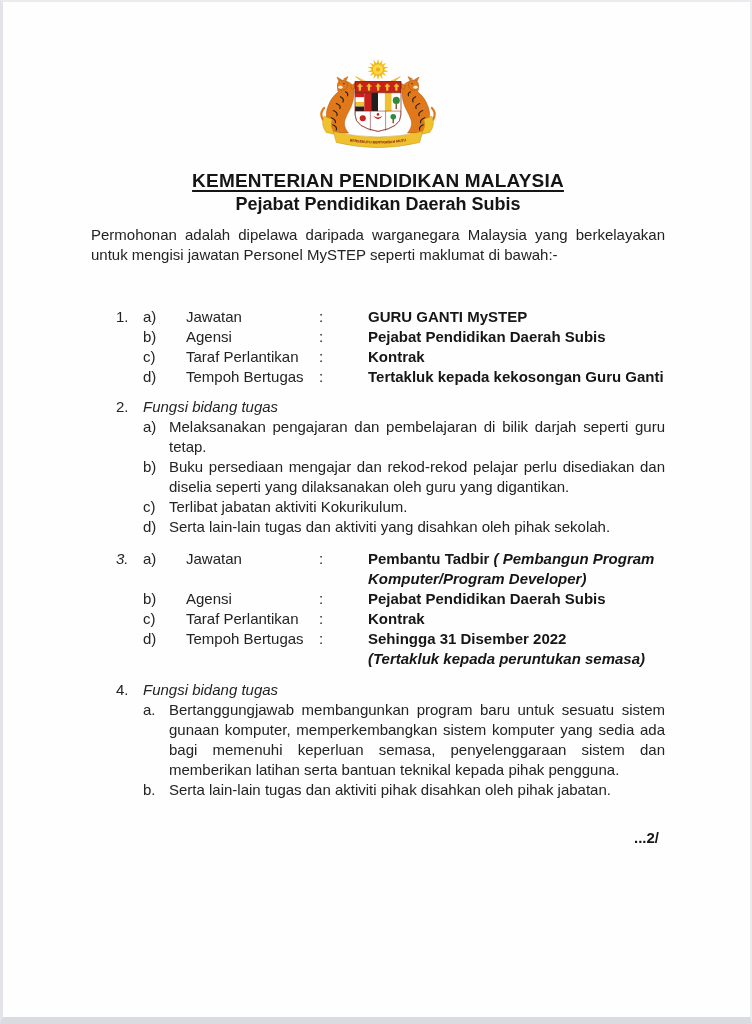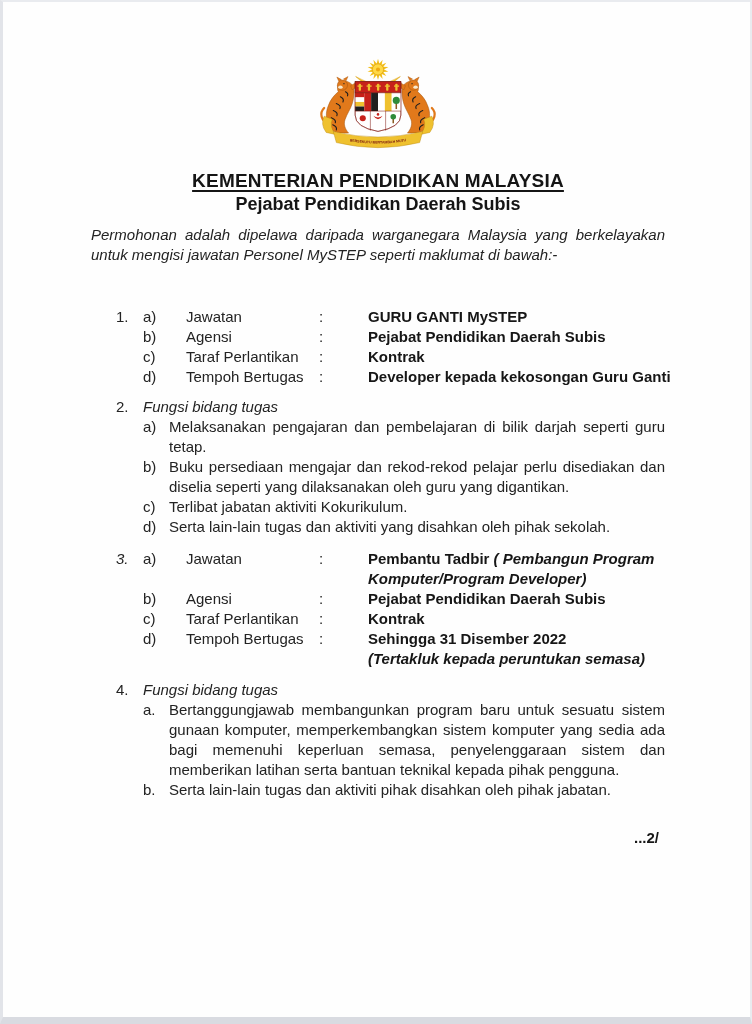--- a/index.html
+++ b/index.html
@@ -15,21 +15,21 @@
   .crest{display:block;margin:0 auto;}
   .ministry{
     margin-top:14px;text-align:center;font-size:19px;line-height:24px;
     font-weight:bold;color:#151515;letter-spacing:.2px;
     text-decoration:underline;text-decoration-thickness:2px;text-underline-offset:3px;
   }
   .office{text-align:center;font-size:18px;line-height:23px;font-weight:bold;color:#151515;}
   .announcement{margin-top:15px;text-align:center;font-weight:bold;color:#1a1a1a;}
   .announcement div{line-height:20px;}
   .it{font-style:italic;}
-  .intro{margin:9px 0 0 0;text-align:justify;font-style:italic;}
+  .intro{margin:9px 0 0 0;text-align:justify;}
   .detail-block{margin-top:42px;margin-left:25px;}
   .detail-block.m3{margin-top:12px;}
   .drow{display:flex;align-items:flex-start;}
   .c-num{width:27px;flex:none;}
   .c-num.italic-num{font-style:italic;}
   .c-letter{width:43px;flex:none;}
   .c-label{width:133px;flex:none;}
   .c-colon{width:49px;flex:none;}
   .c-value{flex:1;font-weight:bold;color:#161616;}
   .nowrap{white-space:nowrap;}
@@ -177,21 +177,21 @@
       <span class="c-letter">c)</span>
       <span class="c-label">Taraf Perlantikan</span>
       <span class="c-colon">:</span>
       <span class="c-value nowrap">Kontrak</span>
     </div>
     <div class="drow">
       <span class="c-num"></span>
       <span class="c-letter">d)</span>
       <span class="c-label">Tempoh Bertugas</span>
       <span class="c-colon">:</span>
-      <span class="c-value nowrap">Developer kepada kekosongan Guru Ganti</span>
+      <span class="c-value nowrap">Tertakluk kepada kekosongan Guru Ganti</span>
     </div>
   </div>
 
   <div class="func-block">
     <div class="frow">
       <span class="c-num">2.</span>
       <span class="f-title">Fungsi bidang tugas</span>
     </div>
     <div class="sub">
       <span class="s-letter">a)</span>

